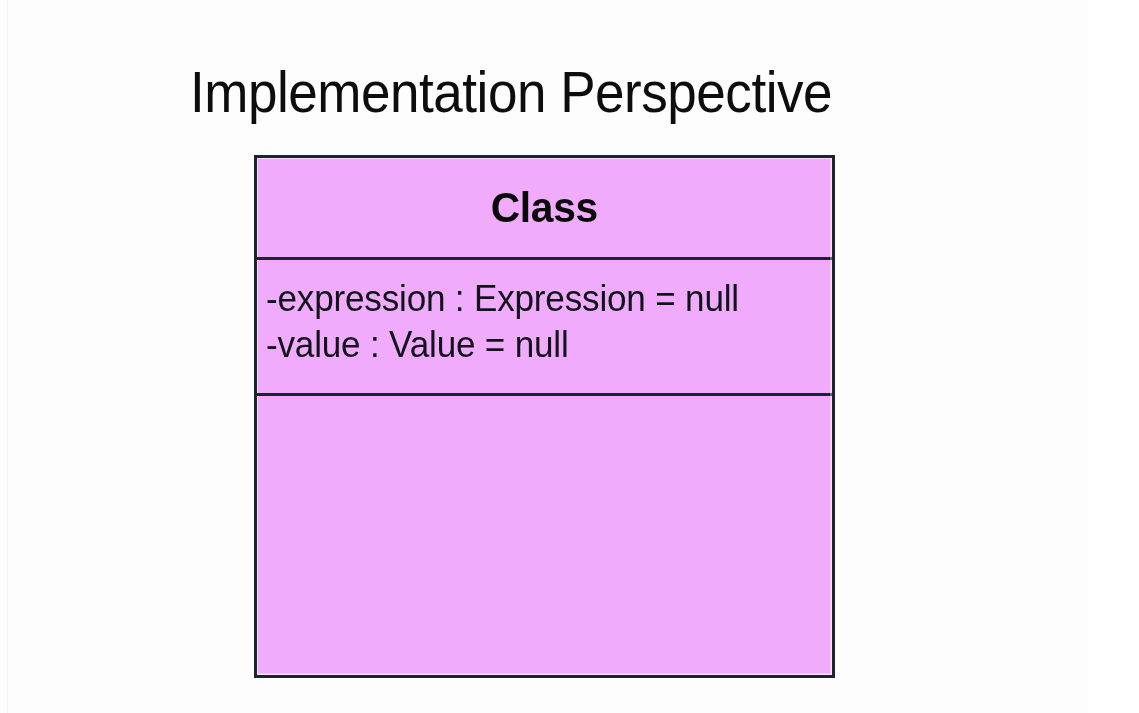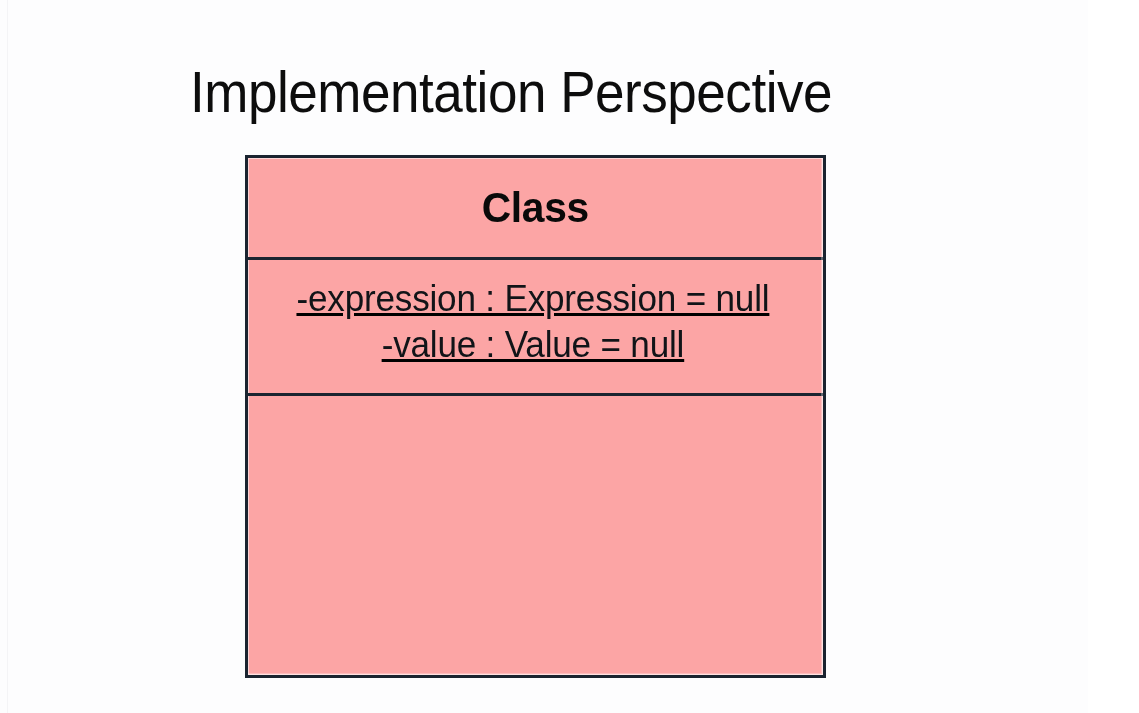--- a/index.html
+++ b/index.html
@@ -41,29 +41,28 @@
     color: #0d0d0d;
     letter-spacing: -0.5px;
     transform: scaleX(0.93);
     transform-origin: left top;
     white-space: nowrap;
   }
 
   
   #class-box {
     position: absolute;
-    left: 245px;
+    left: 254px;
     top: 155px;
     width: 581px;
     height: 523px;
     box-sizing: border-box;
-    background: #fca5a5;
+    background: #f0abfc;
     border: 3px solid #1b2430;
     box-shadow: 0 0 0 1px rgba(255,255,255,0.55) inset;
-    text-align: center;
   }
   #class-box::after {
     
     content: "";
     position: absolute;
     left: 0; right: 0; top: 0; bottom: 0;
     border-right: 2px solid rgba(255,255,255,0.30);
     border-bottom: 2px solid rgba(255,255,255,0.25);
     pointer-events: none;
   }
@@ -86,21 +85,20 @@
     color: #0a0a0a;
     letter-spacing: -0.3px;
     line-height: 46px;
     transform: scaleX(0.97);
   }
 
   #attributes-compartment {
     height: 136px;
     border-bottom: 3px solid #1b2430;
     padding: 16px 0 0 9px;
-    text-decoration: underline;
   }
   .attribute-line {
     font-size: 36px;
     line-height: 46px;
     color: #111418;
     white-space: nowrap;
     letter-spacing: -0.2px;
     transform: scaleX(0.975);
     transform-origin: left center;
   }

